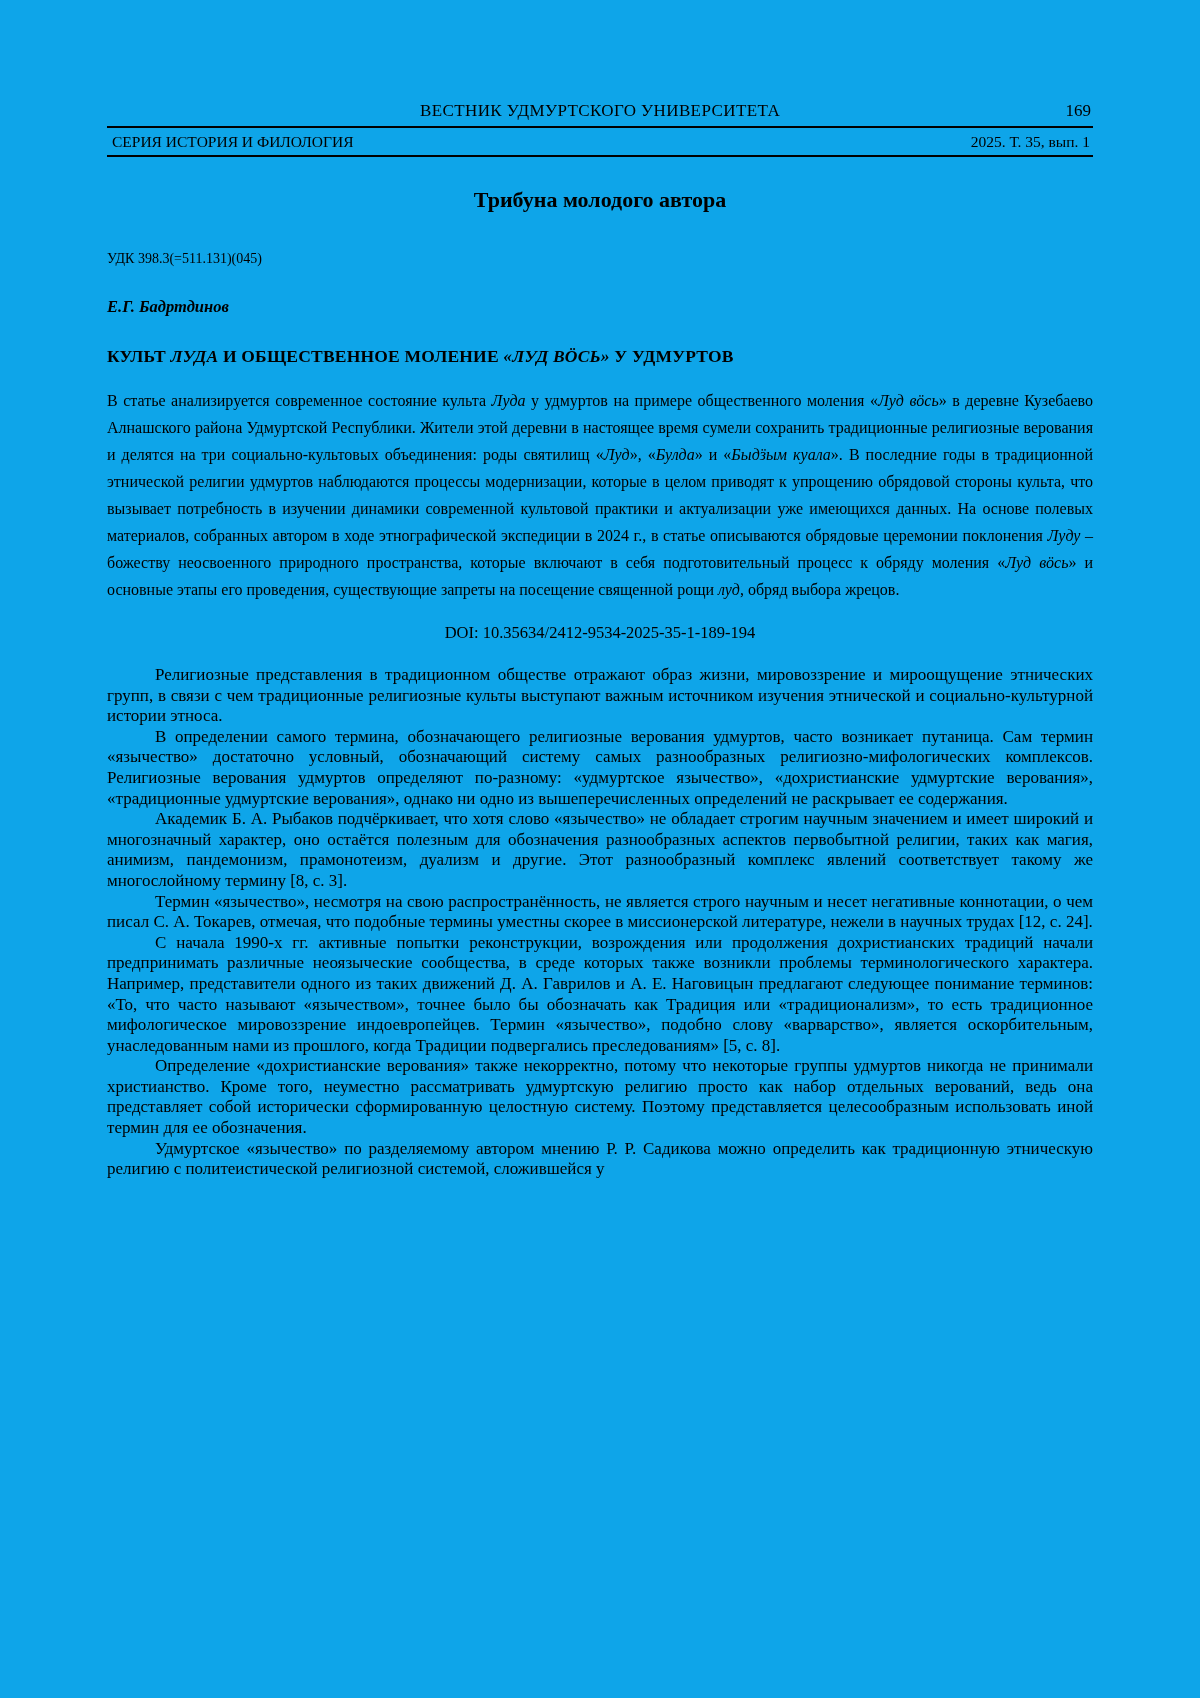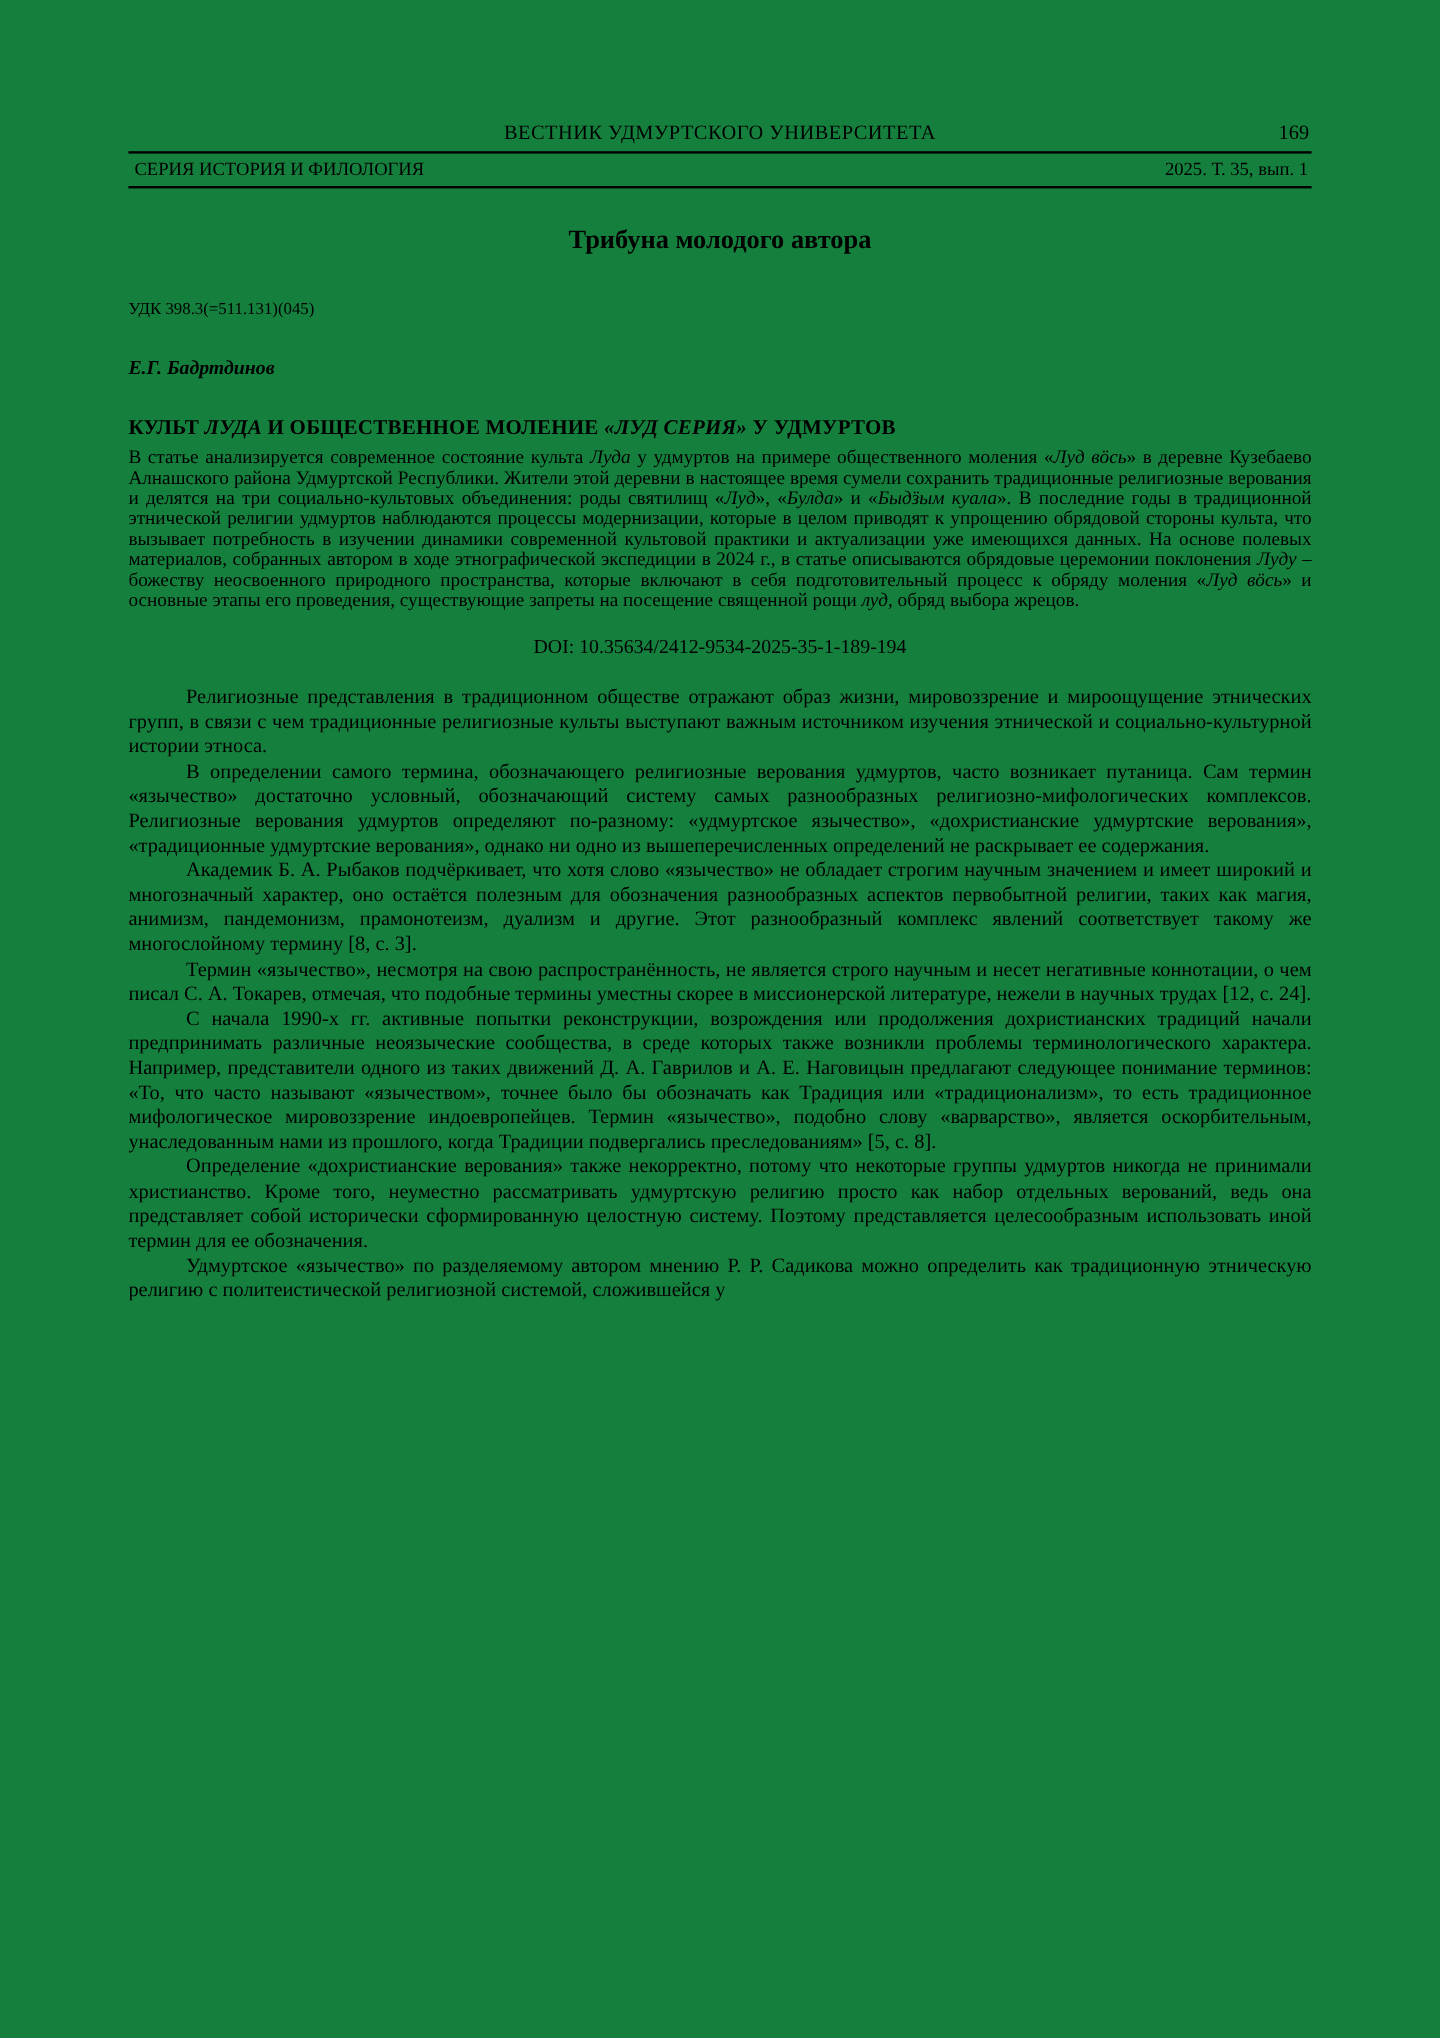--- a/index.html
+++ b/index.html
@@ -3,21 +3,21 @@
 <meta charset="utf-8">
 <style>
   * { margin: 0; padding: 0; box-sizing: border-box; }
   html, body { background: #ffffff; }
   body { width: 1200px; }
 
   .page {
     position: relative;
     width: 1200px;
     height: 1698px;
-    background: #15803d;
+    background: #0ea5e9;
     color: #000000;
     font-family: "Liberation Serif", "DejaVu Serif", serif;
     padding: 100px 107px 0 107px;
     overflow: hidden;
   }
 
   
   .rh-top {
     position: relative;
     text-align: center;
@@ -60,23 +60,23 @@
     font-style: italic;
   }
   .article-title {
     margin-top: 28px;
     font-size: 17.5px;
     font-weight: bold;
     letter-spacing: 0.2px;
     line-height: 22px;
   }
   .abstract {
-    margin-top: 6px;
+    margin-top: 20px;
     font-size: 16px;
-    line-height: 17px;
+    line-height: 27px;
     text-align: justify;
   }
   .keywords {
     margin-top: 22px;
     font-size: 16px;
     line-height: 19.8px;
   }
   .doi {
     margin-top: 20px;
     font-size: 16.5px;
@@ -107,21 +107,21 @@
       <span>2025. Т. 35, вып. 1</span>
     </div>
   </header>
 
   <h1 class="section-heading">Трибуна молодого автора</h1>
 
   <p class="udc">УДК 398.3(=511.131)(045)</p>
 
   <p class="author">Е.Г. Бадртдинов</p>
 
-  <h2 class="article-title">КУЛЬТ <i>ЛУДА</i> И ОБЩЕСТВЕННОЕ МОЛЕНИЕ <i>«ЛУД СЕРИЯ»</i> У УДМУРТОВ</h2>
+  <h2 class="article-title">КУЛЬТ <i>ЛУДА</i> И ОБЩЕСТВЕННОЕ МОЛЕНИЕ <i>«ЛУД ВӦСЬ»</i> У УДМУРТОВ</h2>
 
   <p class="abstract">В статье анализируется современное состояние культа <i>Луда</i> у удмуртов на примере общественного моления «<i>Луд вӧсь</i>» в деревне Кузебаево Алнашского района Удмуртской Республики. Жители этой деревни в настоящее время сумели сохранить традиционные религиозные верования и делятся на три социально-культовых объединения: роды святилищ «<i>Луд</i>», «<i>Булда</i>» и «<i>Быдӟым куала</i>». В последние годы в традиционной этнической религии удмуртов наблюдаются процессы модернизации, которые в целом приводят к упрощению обрядовой стороны культа, что вызывает потребность в изучении динамики современной культовой практики и актуализации уже имеющихся данных. На основе полевых материалов, собранных автором в ходе этнографической экспедиции в 2024 г., в статье описываются обрядовые церемонии поклонения <i>Луду</i> – божеству неосвоенного природного пространства, которые включают в себя подготовительный процесс к обряду моления «<i>Луд вӧсь</i>» и основные этапы его проведения, существующие запреты на посещение священной рощи <i>луд</i>, обряд выбора жрецов.</p>
 
 
   <p class="doi">DOI: 10.35634/2412-9534-2025-35-1-189-194</p>
 
   <section class="body-text">
       <p>Религиозные представления в традиционном обществе отражают образ жизни, мировоззрение и мироощущение этнических групп, в связи с чем традиционные религиозные культы выступают важным источником изучения этнической и социально-культурной истории этноса.</p>
       <p>В определении самого термина, обозначающего религиозные верования удмуртов, часто возникает путаница. Сам термин «язычество» достаточно условный, обозначающий систему самых разнообразных религиозно-мифологических комплексов. Религиозные верования удмуртов определяют по-разному: «удмуртское язычество», «дохристианские удмуртские верования», «традиционные удмуртские верования», однако ни одно из вышеперечисленных определений не раскрывает ее содержания.</p>
       <p>Академик Б. А. Рыбаков подчёркивает, что хотя слово «язычество» не обладает строгим научным значением и имеет широкий и многозначный характер, оно остаётся полезным для обозначения разнообразных аспектов первобытной религии, таких как магия, анимизм, пандемонизм, прамонотеизм, дуализм и другие. Этот разнообразный комплекс явлений соответствует такому же многослойному термину [8, с. 3].</p>

